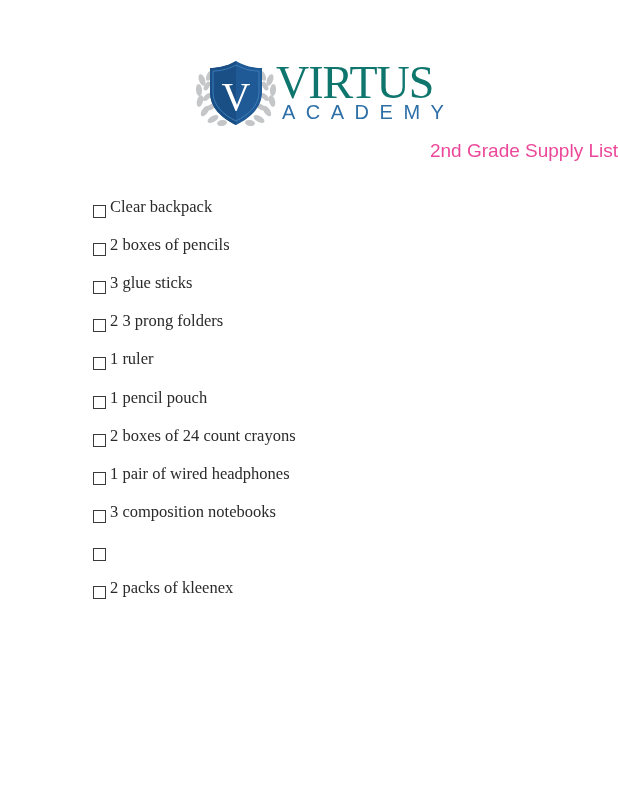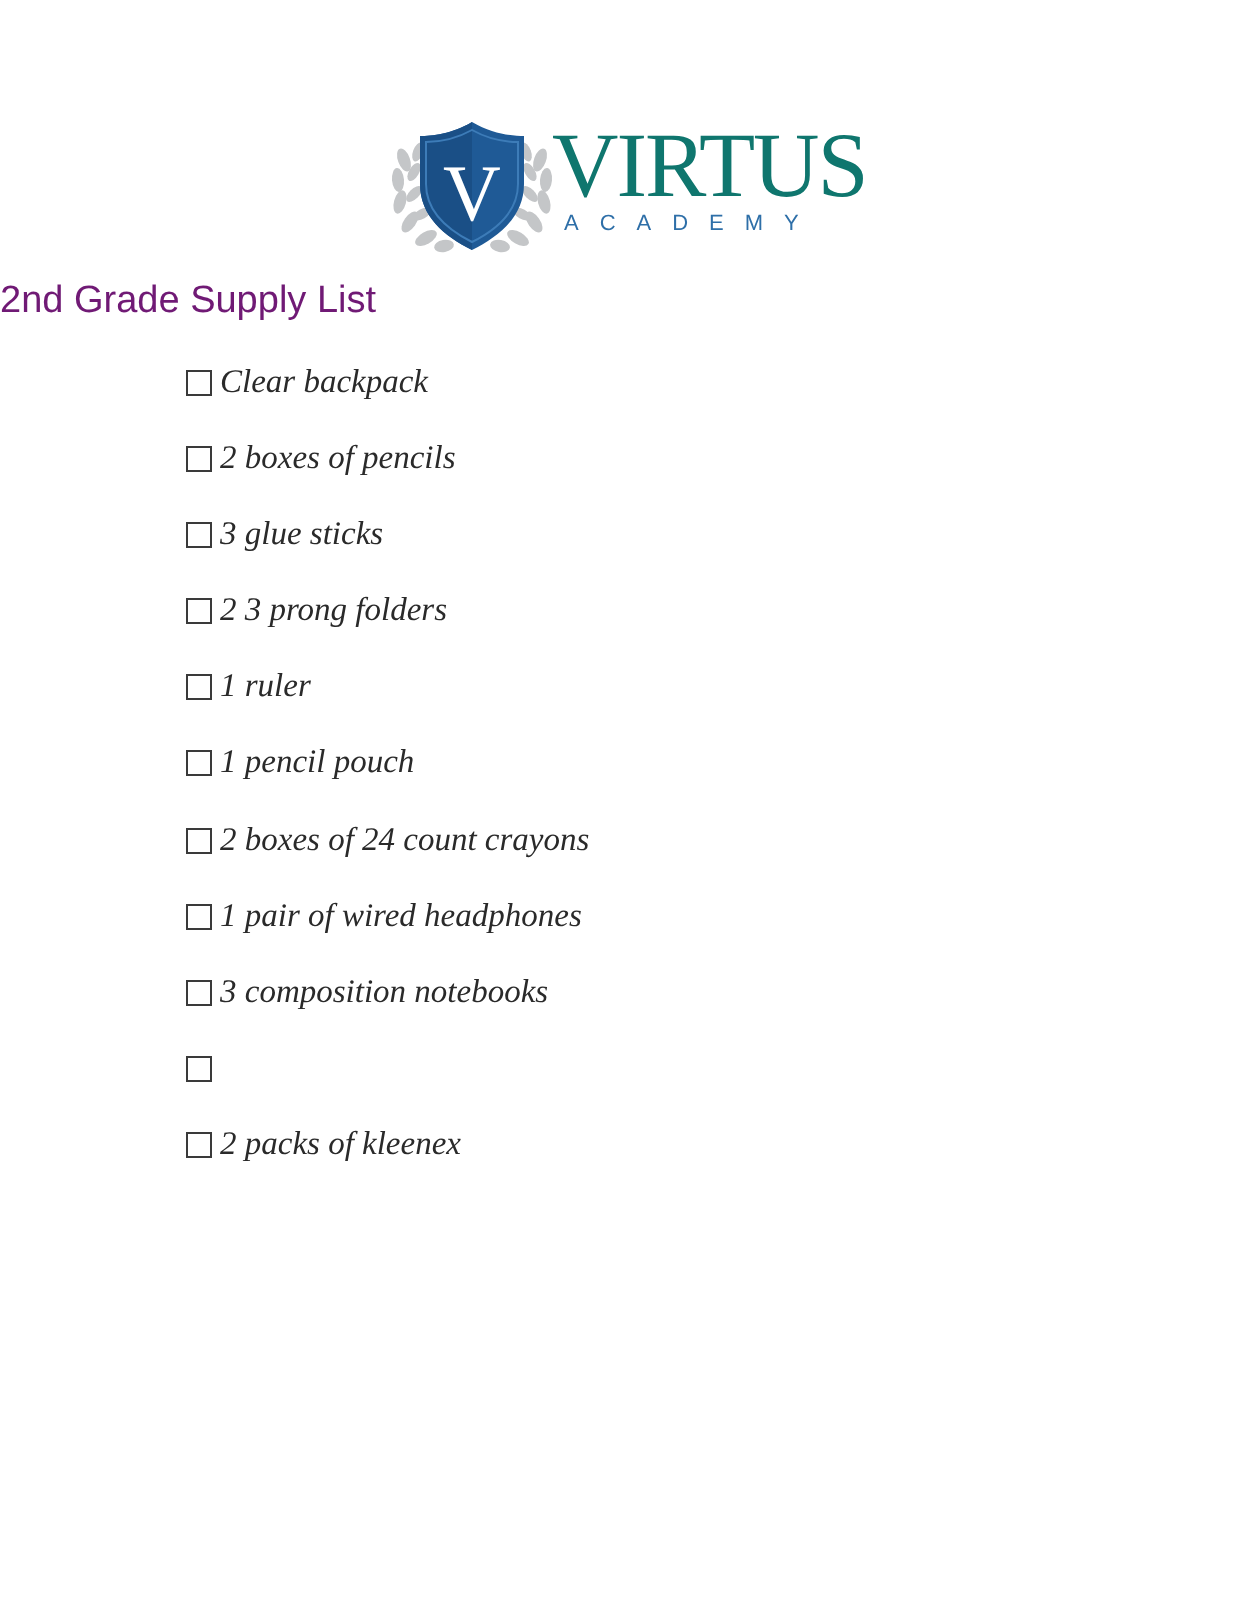--- a/index.html
+++ b/index.html
@@ -45,51 +45,50 @@
       line-height: 46px;
       color: #0f766e;
       letter-spacing: -1px;
       white-space: nowrap;
     }
     .logo-sub {
       position: absolute;
       left: 6px;
       top: 44px;
       font-family: "Liberation Sans", "DejaVu Sans", sans-serif;
-      font-size: 11px;
+      font-size: 20px;
       line-height: 20px;
       color: #2e6fa8;
       letter-spacing: 10.5px;
       white-space: nowrap;
     }
     .title {
       position: absolute;
       left: 0;
       width: 618px;
       top: 140px;
-      text-align: left;
+      text-align: right;
       font-family: "Liberation Sans", "DejaVu Sans", sans-serif;
       font-size: 19px;
       line-height: 22px;
-      color: #701a75;
+      color: #ec4899;
     }
     .list {
       position: absolute;
       left: 93px;
       top: 180px;
       margin: 0;
       padding: 0;
       list-style: none;
     }
     .item {
       height: 38.1px;
       display: flex;
-      align-items: flex-start;
+      align-items: flex-end;
       white-space: nowrap;
-      font-style: italic;
     }
     .box {
       width: 11px;
       height: 11px;
       border: 1px solid #3a3a3a;
       margin-top: 5px;
       margin-right: 4px;
       flex: 0 0 auto;
     }
     .label {

